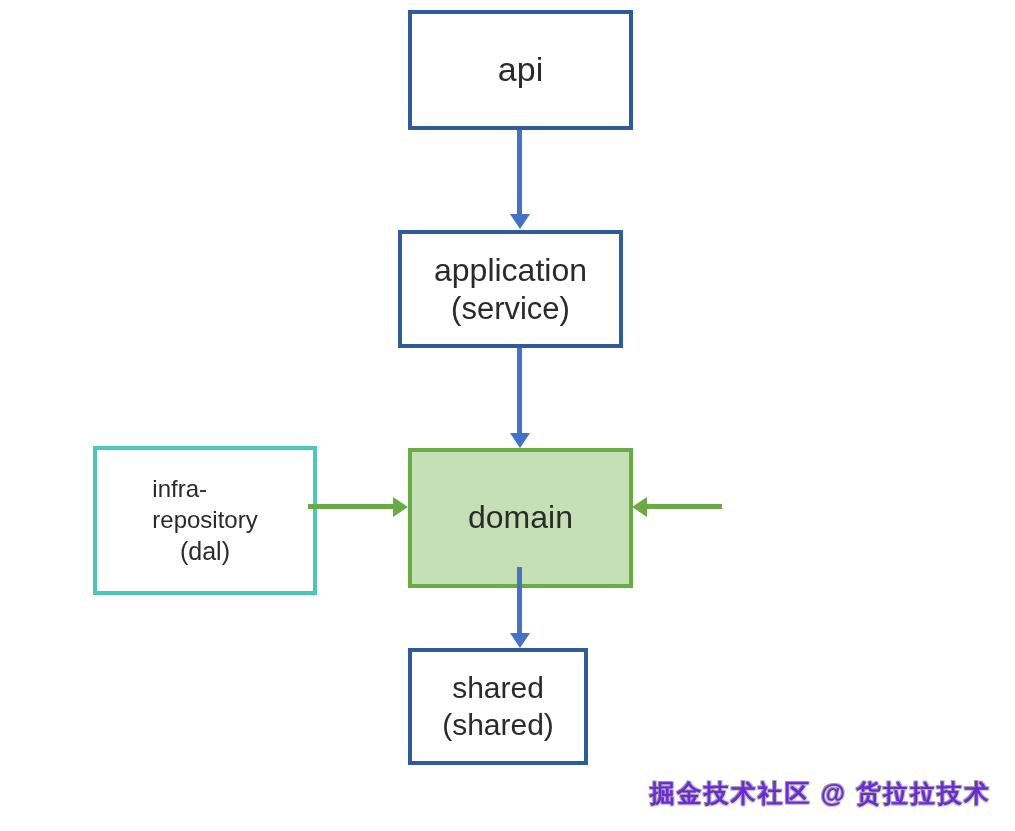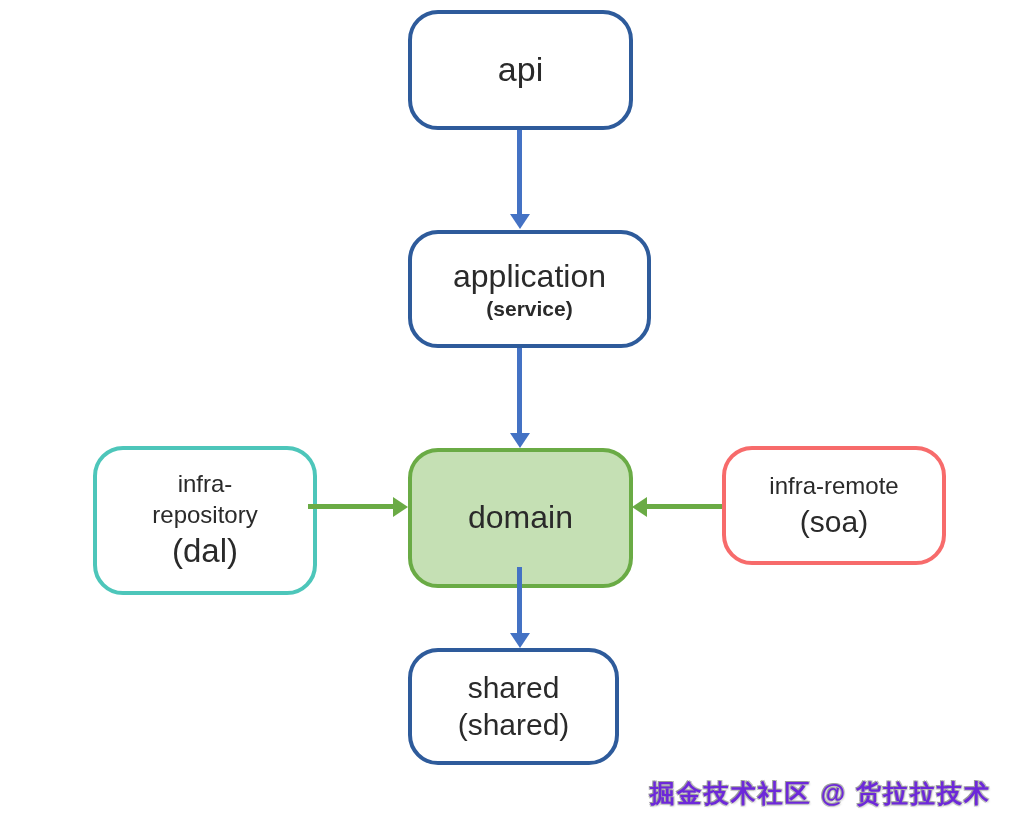--- a/index.html
+++ b/index.html
@@ -21,43 +21,42 @@
     color:var(--text-color);
   }
   .canvas{position:relative;width:1015px;height:831px;overflow:hidden;background:var(--bg-color);}
 
   .box{
     position:absolute;
     display:flex;
     flex-direction:column;
     align-items:center;
     justify-content:center;
-    text-align:center;
+    text-align:left;
     background:#fff;
     line-height:1.22;
-    border-radius:30px;
   }
   .box.blue{border:4px solid var(--blue-border);}
   .box.teal{border:4px solid var(--teal-border);}
   .box.red{border:4px solid var(--red-border);}
   .box.green{border:4px solid var(--green-border);background:var(--green-fill);}
 
   .label-xl{font-size:34px;}
   .label-lg{font-size:32px;}
   .label-md{font-size:30px;}
   .label-sm{font-size:24px;}
-  .sub-lg{font-size:33px;}
+  .sub-lg{font-size:25px;}
   .sub-md{font-size:30px;}
-  .sub-sm{font-size:21px;font-weight:bold;}
+  .sub-sm{font-size:31px;}
   .prewrap{white-space:pre-line;}
 
   #node-api{left:408px;top:10px;width:225px;height:120px;}
-  #node-application{left:408px;top:230px;width:243px;height:118px;}
+  #node-application{left:398px;top:230px;width:225px;height:118px;}
   #node-domain{left:408px;top:448px;width:225px;height:140px;}
-  #node-shared{left:408px;top:648px;width:211px;height:117px;}
+  #node-shared{left:408px;top:648px;width:180px;height:117px;}
   #node-infra-repository{left:84px;top:446px;width:224px;height:149px;line-height:1.3;margin-left:9px;}
   #node-infra-remote{left:722px;top:446px;width:224px;height:119px;line-height:1.3;}
 
   .vline{position:absolute;width:5px;background:var(--blue-arrow);}
   .head-down{
     position:absolute;width:0;height:0;
     border-left:10px solid transparent;
     border-right:10px solid transparent;
     border-top:15px solid var(--blue-arrow);
   }
@@ -103,24 +102,20 @@
   <div class="box green" id="node-domain">
     <div class="label-lg">domain</div>
   </div>
 
   <div class="box teal" id="node-infra-repository">
     <div class="label-sm prewrap">infra-
 repository</div>
     <div class="sub-lg">(dal)</div>
   </div>
 
-  <div class="box red" id="node-infra-remote">
-    <div class="label-sm">infra-remote</div>
-    <div class="sub-md">(soa)</div>
-  </div>
 
   <div class="box blue" id="node-shared">
     <div class="label-md">shared</div>
     <div class="sub-md">(shared)</div>
   </div>
 
   <div>
     <div class="vline" style="left:517px;top:130px;height:85px"></div>
     <div class="head-down" style="left:510px;top:214px"></div>
   </div>

